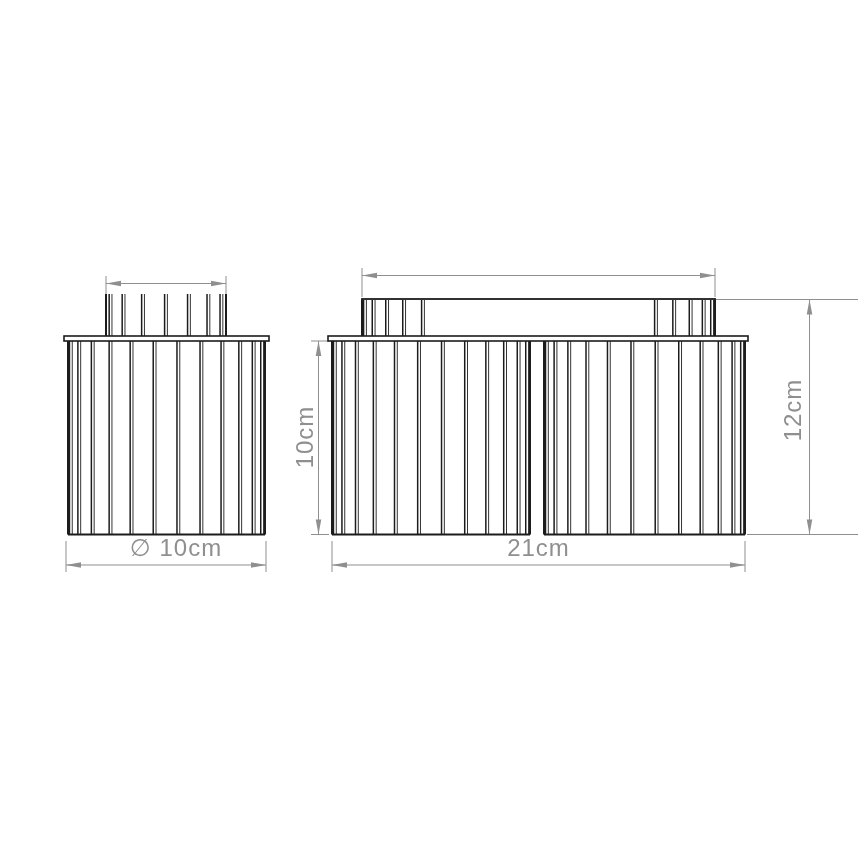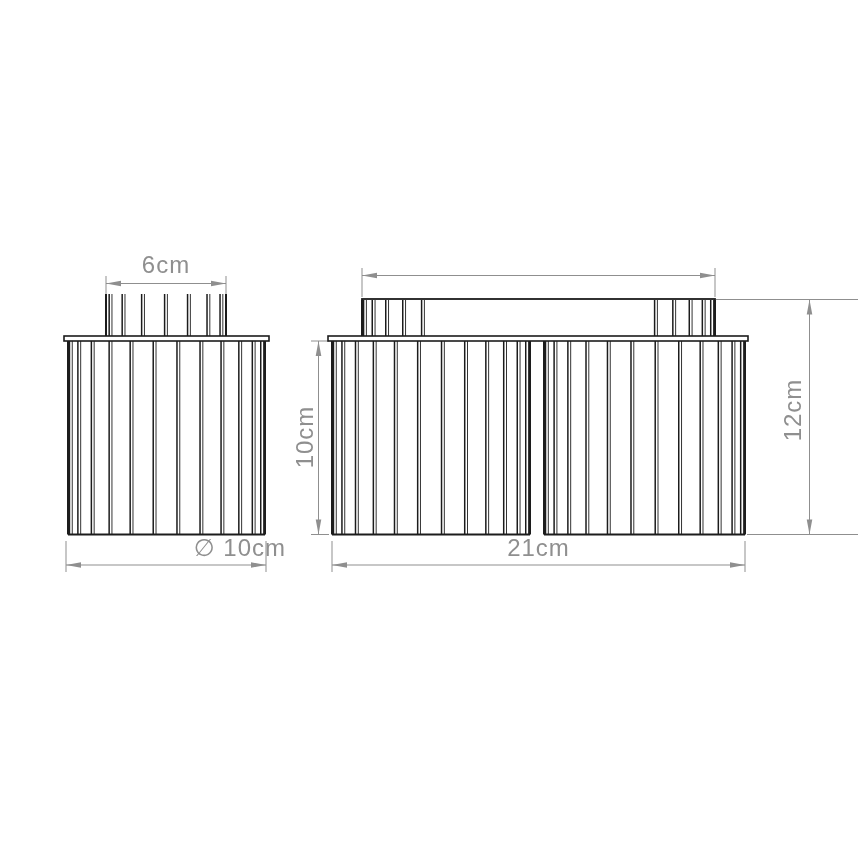--- a/index.html
+++ b/index.html
@@ -183,23 +183,22 @@
         <line x1="721.1253301911956" y1="341" x2="721.1253301911956" y2="534.5" stroke="#1c1c1c" stroke-width="0.9"></line>
         <line x1="732.0883305781476" y1="341" x2="732.0883305781476" y2="534.5" stroke="#1c1c1c" stroke-width="1.5"></line>
         <line x1="734.8883305781476" y1="341" x2="734.8883305781476" y2="534.5" stroke="#1c1c1c" stroke-width="0.9"></line>
         <line x1="740.6796526513183" y1="341" x2="740.6796526513183" y2="534.5" stroke="#1c1c1c" stroke-width="1.5"></line>
         <line x1="743.4796526513182" y1="341" x2="743.4796526513182" y2="534.5" stroke="#1c1c1c" stroke-width="0.9"></line>
         <line x1="745" y1="341" x2="745" y2="534.5" stroke="#1c1c1c" stroke-width="2"></line>
         <line x1="544" y1="534.5" x2="745" y2="534.5" stroke="#1c1c1c" stroke-width="2"></line>
       </g>
   </svg>
 
-  <div class="dim-label" style="left:106px;top:252px;width:120px;">6cm</div>
-
-  <div class="dim-label" style="left:66px;top:535px;width:220px;text-align:right;">∅ 10cm</div>
+
+  <div class="dim-label" style="left:66px;top:535px;width:220px;">∅ 10cm</div>
 
 
   <div class="dim-label rot" style="left:265px;top:424px;width:80px;">10cm</div>
 
   <div class="dim-label rot" style="left:753px;top:397px;width:80px;">12cm</div>
 
   <div class="dim-label" style="left:332px;top:535px;width:413px;">21cm</div>
 </div>
 
 </body></html>

